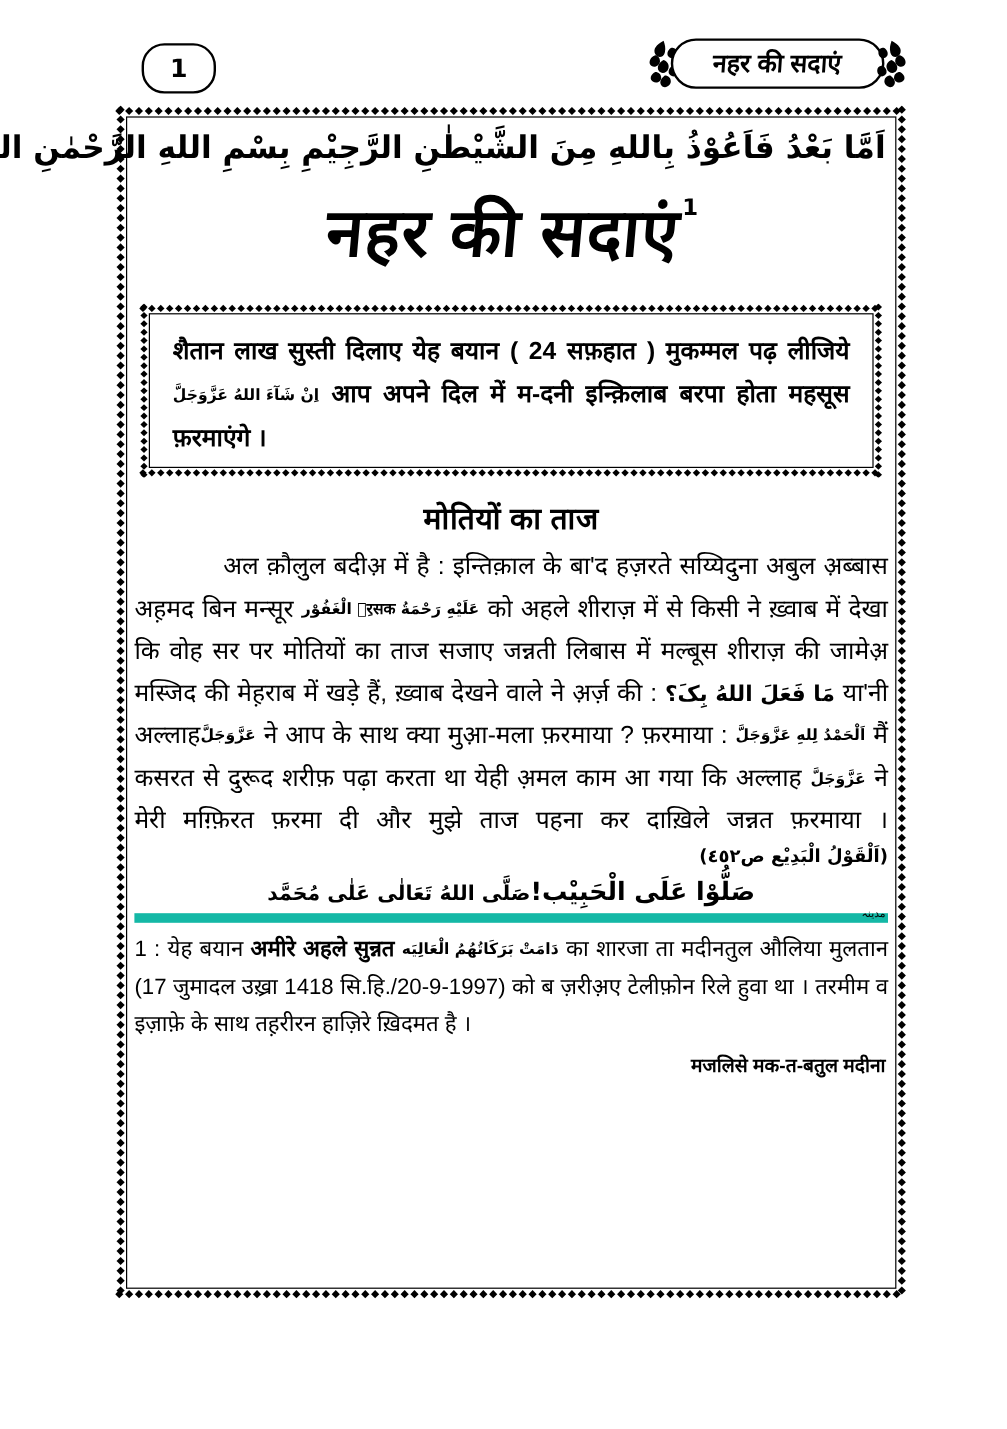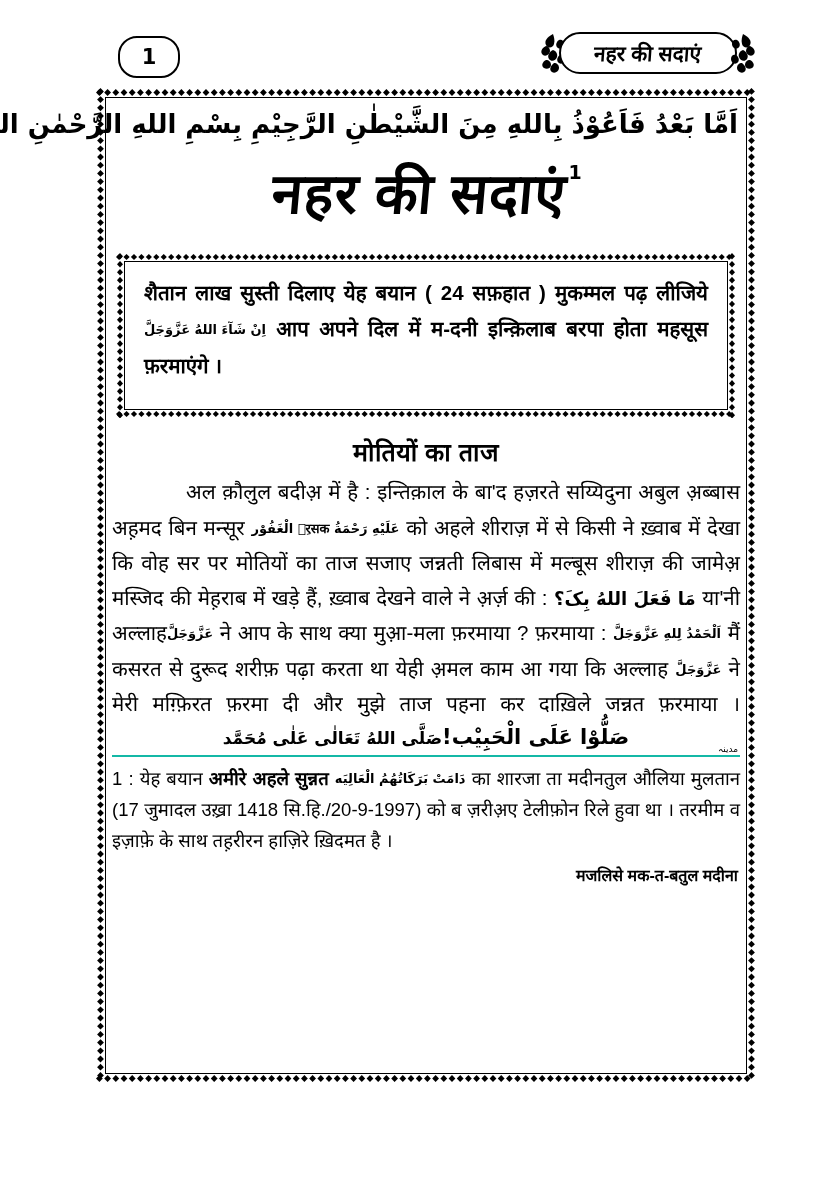--- a/index.html
+++ b/index.html
@@ -199,21 +199,21 @@
   }
   .callout-beads-left { left: 0; }
   .callout-beads-right { right: 0; }
   .callout-inner {
     position: absolute;
     left: 8px; top: 8px; right: 8px; bottom: 8px;
     border: 1.5px solid #000;
   }
   .callout-text {
     position: relative;
-    padding: 12px 16px 26px 16px;
+    padding: 12px 16px 6px 16px;
     font-family: "Liberation Sans", sans-serif;
     font-size: 20.5px;
     font-weight: 700;
     line-height: 1.78;
     text-align: justify;
     text-align-last: left;
   }
 
   
   .section-heading {
@@ -283,21 +283,21 @@
     unicode-bidi: bidi-override;
     font-family: "DejaVu Sans", sans-serif;
     font-size: 21px;
     font-weight: 700;
     white-space: nowrap;
   }
   .salawat-row .s2 { font-size: 17px; }
 
   
   .footnote-rule {
-    border-top: 2px solid #14b8a6;
+    border-top: 8px solid #14b8a6;
     margin: 6px 2px 0 2px;
     position: relative;
   }
   .madani-mark {
     position: absolute;
     right: 2px;
     top: -13px;
     font-family: "DejaVu Sans", sans-serif;
     font-size: 9px;
     direction: rtl;
@@ -1051,20 +1051,24 @@
         <span>या'नी</span>
         <b>अल्लाह</b><span class="ar">عَزَّوَجَلَّ</span>
         <span>ने आप के साथ क्या मुअ़ा-मला फ़रमाया ? फ़रमाया :</span>
         <span class="ar">اَلْحَمْدُ لِلهِ عَزَّوَجَلَّ</span>
         <span>मैं कसरत से दुरूद शरीफ़ पढ़ा करता था येही अ़मल काम आ गया कि</span>
         <b>अल्लाह</b>
         <span class="ar">عَزَّوَجَلَّ</span>
         <span>ने मेरी मग़्फ़िरत फ़रमा दी और मुझे ताज पहना कर दाख़िले जन्नत फ़रमाया ।</span>
       </div>
 
+      <div class="citation-row">
+        <span></span>
+        <span class="citation">(اَلْقَوْلُ الْبَدِيْع ص٢٥٤)</span>
+      </div>
 
       <div class="salawat-row">
         <span>صَلُّوْا عَلَى الْحَبِيْب!</span><span class="s2">صَلَّى اللهُ تَعَالٰى عَلٰى مُحَمَّد</span>
       </div>
 
       <div class="footnote-rule">
         <span class="madani-mark">مدینہ</span>
       </div>
 
       <div class="footnote">

